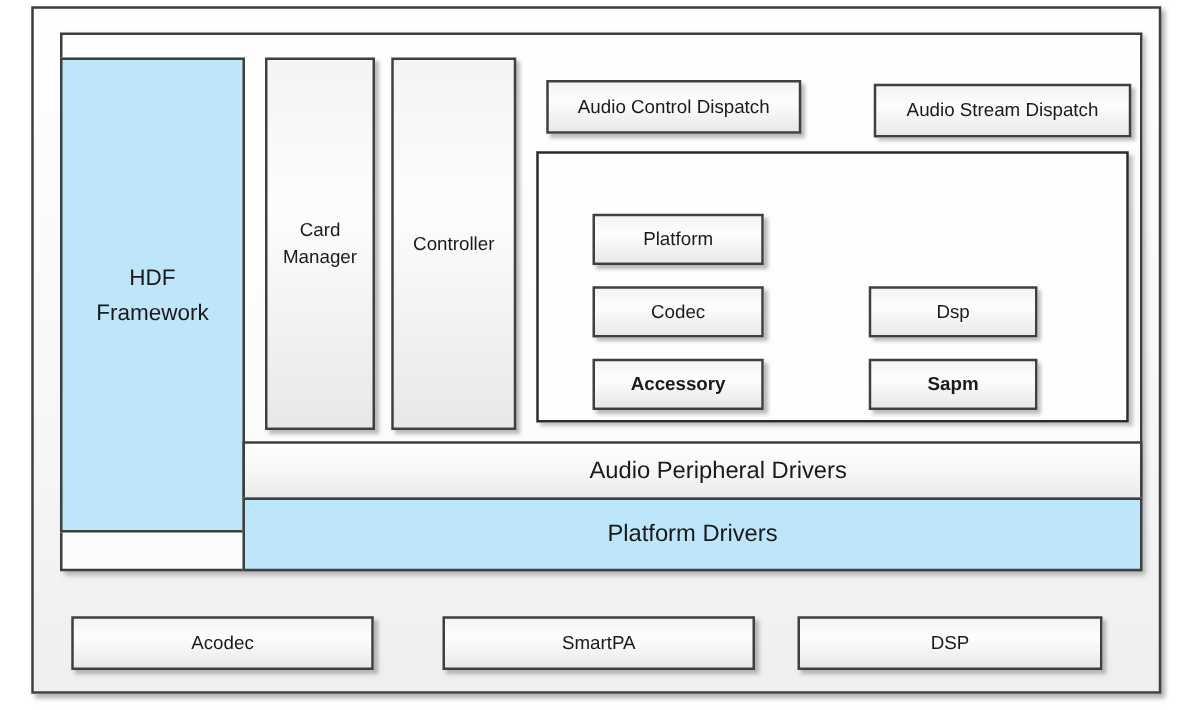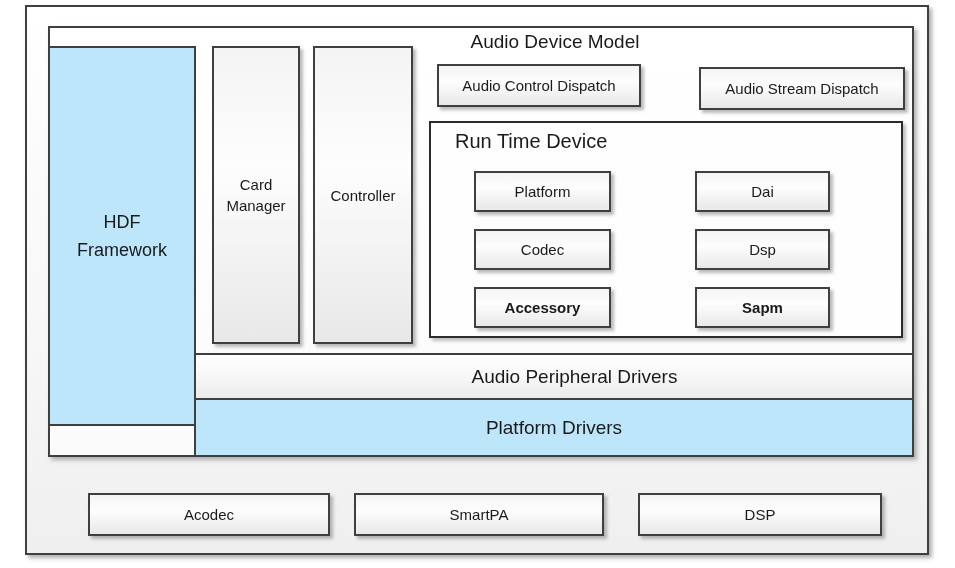--- a/index.html
+++ b/index.html
@@ -85,76 +85,71 @@
     top: 353px;
     background: linear-gradient(180deg, #ffffff 0%, #f6f6f6 55%, #eaeaea 100%);
     padding-left: 41px;
   }
   .pd-bar {
     top: 398px; height: 59px;
     background: #bde6fa;
   }
 
   .bottom-node { top: 493px; height: 43px; }
-  .acodec-node  { left: 57px;  width: 242px; margin-left: 31px; }
+  .acodec-node  { left: 57px;  width: 242px; }
   .smartpa-node { left: 354px; width: 250px; }
   .dsp-node     { left: 638px; width: 244px; }
 </style>
 </head>
 <body>
 
 <div class="canvas">
 
   <div class="abs outer-frame"></div>
 
   <div class="abs main-container"></div>
 
   <div class="abs hdf-block">
     <div class="hdf-label">
       <div>HDF</div>
       <div>Framework</div>
     </div>
   </div>
 
-  <div class="abs adm-title">Audio Device Model</div>
 
   <div class="abs node card-manager vtall">
     <div>
       <div>Card</div>
       <div>Manager</div>
     </div>
   </div>
 
   <div class="abs node controller">
     <span>Controller</span>
   </div>
 
   <div class="abs node acd">
     <span>Audio Control Dispatch</span>
   </div>
   <div class="abs node asd">
     <span>Audio Stream Dispatch</span>
   </div>
 
   <div class="abs rtd-block">
-    <div class="rtd-title">Run Time Device</div>
 
     <div class="node rtd-node rtd-col-left rtd-row-0">
       <span>Platform</span>
     </div>
     <div class="node rtd-node rtd-col-left rtd-row-1">
       <span>Codec</span>
     </div>
     <div class="node rtd-node rtd-col-left rtd-row-2">
       <span>Accessory</span>
     </div>
 
-    <div class="node rtd-node rtd-col-right rtd-row-0">
-      <span>Dai</span>
-    </div>
     <div class="node rtd-node rtd-col-right rtd-row-1">
       <span>Dsp</span>
     </div>
     <div class="node rtd-node rtd-col-right rtd-row-2">
       <span>Sapm</span>
     </div>
   </div>
 
   <div class="abs bar apd-bar">
     <span>Audio Peripheral Drivers</span>

